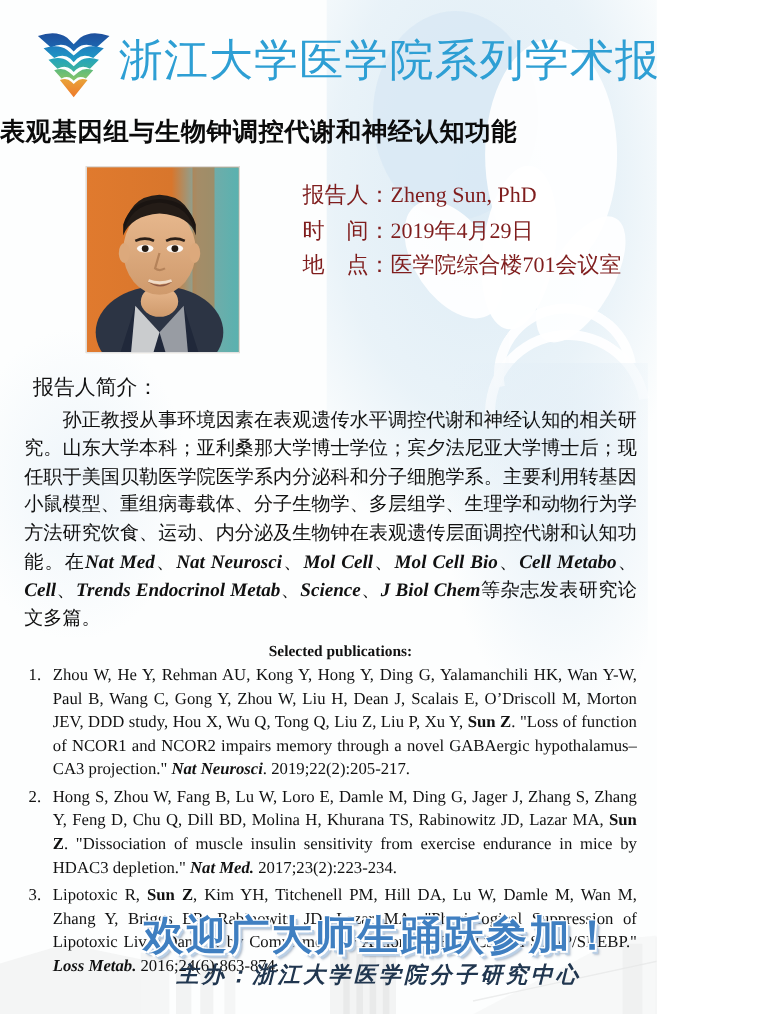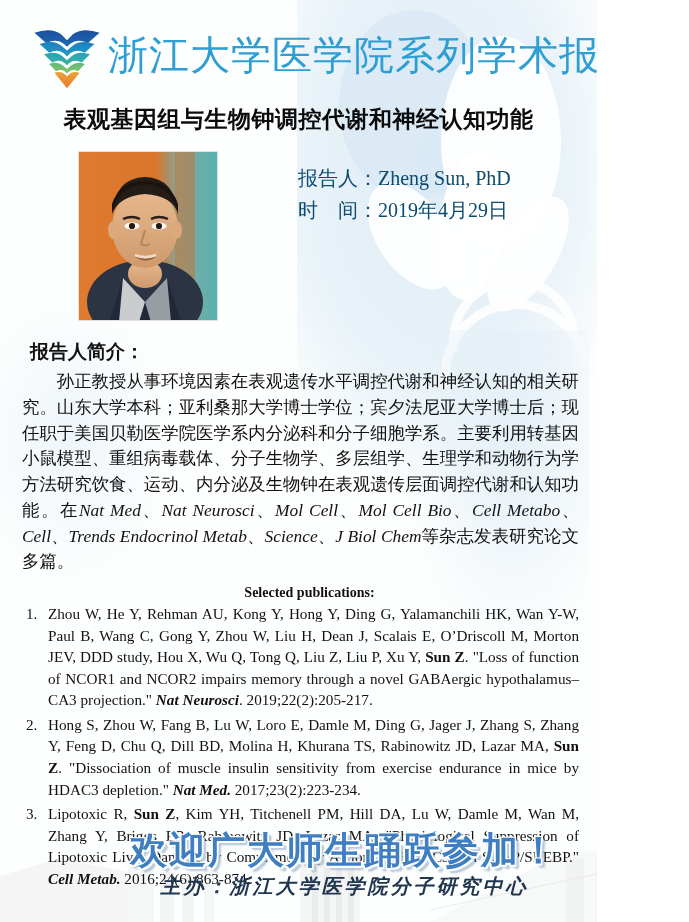--- a/index.html
+++ b/index.html
@@ -108,21 +108,20 @@
     font-weight: 400;
     color: #2e9fd4;
     letter-spacing: 1px;
     line-height: 1;
     white-space: nowrap;
   }
 
   
   .seminar-title {
     position: relative;
-    text-align: center;
     font-family: "Liberation Sans", "DejaVu Sans", sans-serif;
     font-size: 23px;
     font-weight: bold;
     color: #0b0b0b;
     letter-spacing: .5px;
     margin-top: 8px;
   }
 
   
   .info-row {
@@ -136,48 +135,48 @@
     height: 170px;
     flex: 0 0 140px;
     border: 1px solid #e2e2e2;
     overflow: hidden;
     background: #caa37e;
   }
   .photo svg { display: block; }
 
   .details {
     flex: 1;
-    padding-left: 80px;
+    padding-left: 57px;
     padding-top: 12px;
     font-size: 20px;
-    color: #0c4a6e;
+    color: #7f1d1d;
     line-height: 1.58;
   }
   .detail-line { white-space: nowrap; }
   .lbl { display: inline-block; }
   .indent-line { padding-left: 83px; }
 
   
   .bio-head {
     position: relative;
     font-size: 19px;
-    font-weight: bold;
+    font-weight: normal;
     color: #111;
     margin: 18px 0 4px 30px;
   }
   .bio-body {
     position: relative;
     margin: 0 18px 0 22px;
     font-size: 17.4px;
     line-height: 1.48;
     color: #111;
     text-align: justify;
     text-indent: 2em;
   }
-  .bio-body i { font-weight: normal; font-style: italic; }
+  .bio-body i { font-weight: bold; font-style: italic; }
 
   
   .pub-head {
     position: relative;
     font-size: 14px;
     font-weight: bold;
     color: #111;
     margin: 10px 0 2px 22px;
     text-align: center;
   }
@@ -349,33 +348,36 @@
       </svg>
     </div>
 
     <div class="details">
       <div class="detail-line">
         <span class="lbl">报告人：</span><span>Zheng Sun, PhD</span>
       </div>
       <div class="detail-line">
         <span class="lbl">时　间：</span><span>2019年4月29日</span>
       </div>
+      <div class="detail-line">
+        <span class="lbl">地　点：</span><span>医学院综合楼701会议室</span>
+      </div>
     </div>
   </div>
 
   <div class="bio-head">报告人简介：</div>
   <div class="bio-body">
     <span>孙正教授从事环境因素在表观遗传水平调控代谢和神经认知的相关研究。山东大学本科；亚利桑那大学博士学位；宾夕法尼亚大学博士后；现任职于美国贝勒医学院医学系内分泌科和分子细胞学系。主要利用转基因小鼠模型、重组病毒载体、分子生物学、多层组学、生理学和动物行为学方法研究饮食、运动、内分泌及生物钟在表观遗传层面调控代谢和认知功能。在</span><span id="journal-slot"><i>Nat Med</i><span>、</span><i>Nat Neurosci</i><span>、</span><i>Mol Cell</i><span>、</span><i>Mol Cell Bio</i><span>、</span><i>Cell Metabo</i><span>、</span><i>Cell</i><span>、</span><i>Trends Endocrinol Metab</i><span>、</span><i>Science</i><span>、</span><i>J Biol Chem</i></span><span>等杂志发表研究论文多篇。</span>
   </div>
 
   <div class="pub-head">Selected publications:</div>
   <ol class="pub-list" id="pub-list">
       <li class="pub-item"><span class="pub-num">1.</span><span>Zhou W, He Y, Rehman AU, Kong Y, Hong Y, Ding G, Yalamanchili HK, Wan Y-W, Paul B, Wang C, Gong Y, Zhou W, Liu H, Dean J, Scalais E, O’Driscoll M, Morton JEV, DDD study, Hou X, Wu Q, Tong Q, Liu Z, Liu P, Xu Y, </span><b>Sun Z</b><span>. "Loss of function of NCOR1 and NCOR2 impairs memory through a novel GABAergic hypothalamus–CA3 projection." </span><i>Nat Neurosci</i><span>. 2019;22(2):205-217.</span></li>
       <li class="pub-item"><span class="pub-num">2.</span><span>Hong S, Zhou W, Fang B, Lu W, Loro E, Damle M, Ding G, Jager J, Zhang S, Zhang Y, Feng D, Chu Q, Dill BD, Molina H, Khurana TS, Rabinowitz JD, Lazar MA, </span><b>Sun Z</b><span>. "Dissociation of muscle insulin sensitivity from exercise endurance in mice by HDAC3 depletion." </span><i>Nat Med.</i><span> 2017;23(2):223-234.</span></li>
-      <li class="pub-item"><span class="pub-num">3.</span><span>Lipotoxic R, </span><b>Sun Z</b><span>, Kim YH, Titchenell PM, Hill DA, Lu W, Damle M, Wan M, Zhang Y, Briggs ER, Rabinowitz JD, Lazar MA. "Physiological Suppression of Lipotoxic Liver Damage by Complementary Actions of HDAC3 and SCAP/SREBP." </span><i>Cell Metab.</i><span> 2016;24(6):863-874.</span></li>
+      <li class="pub-item"><span class="pub-num">3.</span><span>Lipotoxic R, </span><b>Sun Z</b><span>, Kim YH, Titchenell PM, Hill DA, Lu W, Damle M, Wan M, Zhang Y, Briggs ER, Rabinowitz JD, Lazar MA. "Physiological Suppression of Lipotoxic Liver Damage by Complementary Actions of HDAC3 and SCAP/SREBP." </span><i>Loss Metab.</i><span> 2016;24(6):863-874.</span></li>
     </ol>
 
   <div class="footer">
     <div class="welcome">欢迎广大师生踊跃参加！</div>
     <div class="organizer">主办：浙江大学医学院分子研究中心</div>
   </div>
 
 </div>
 
 </body></html>

